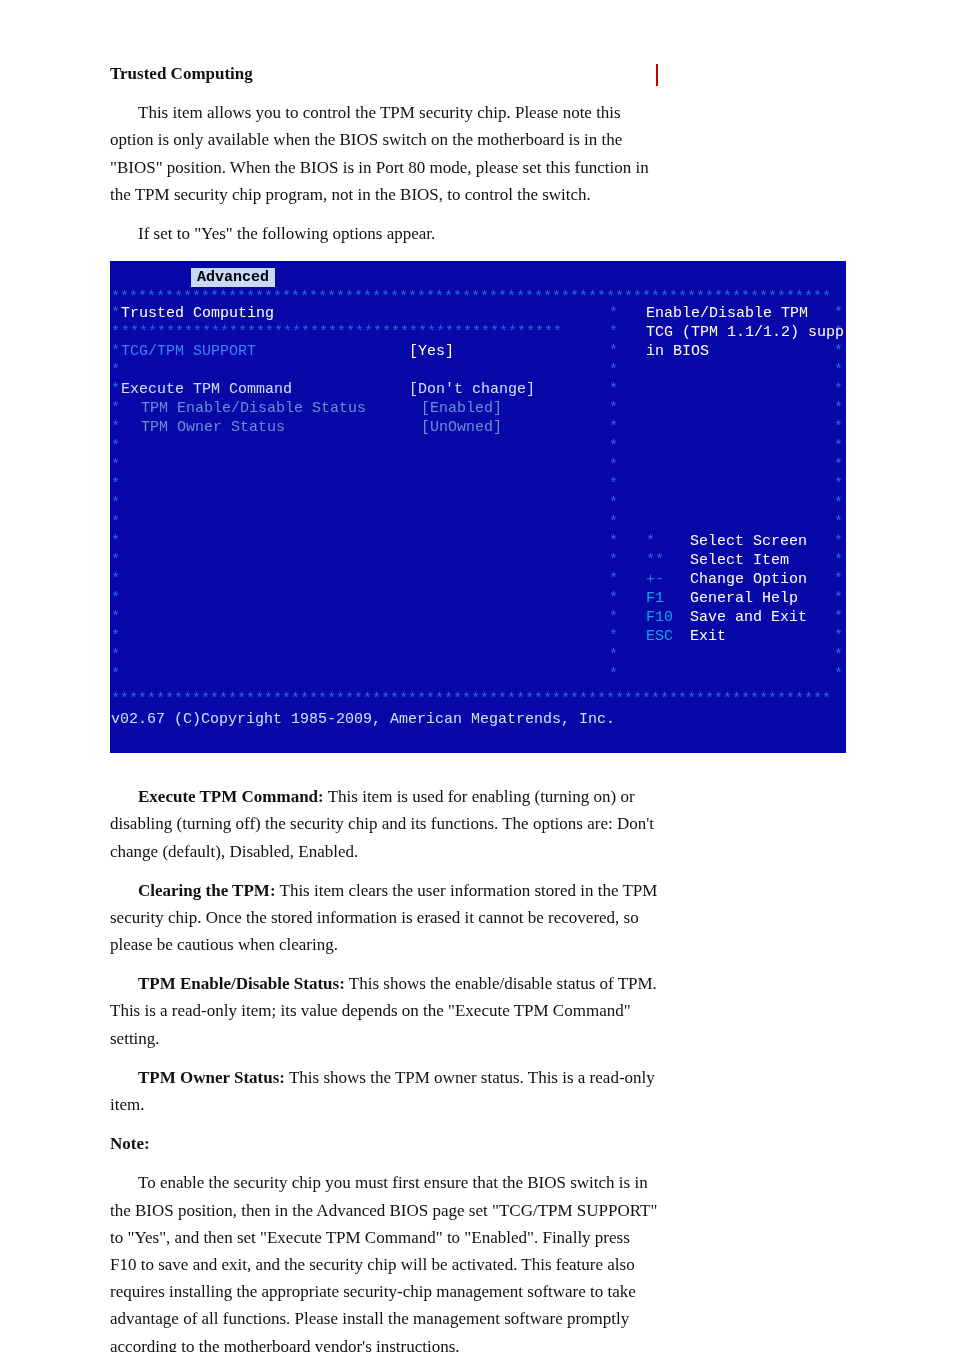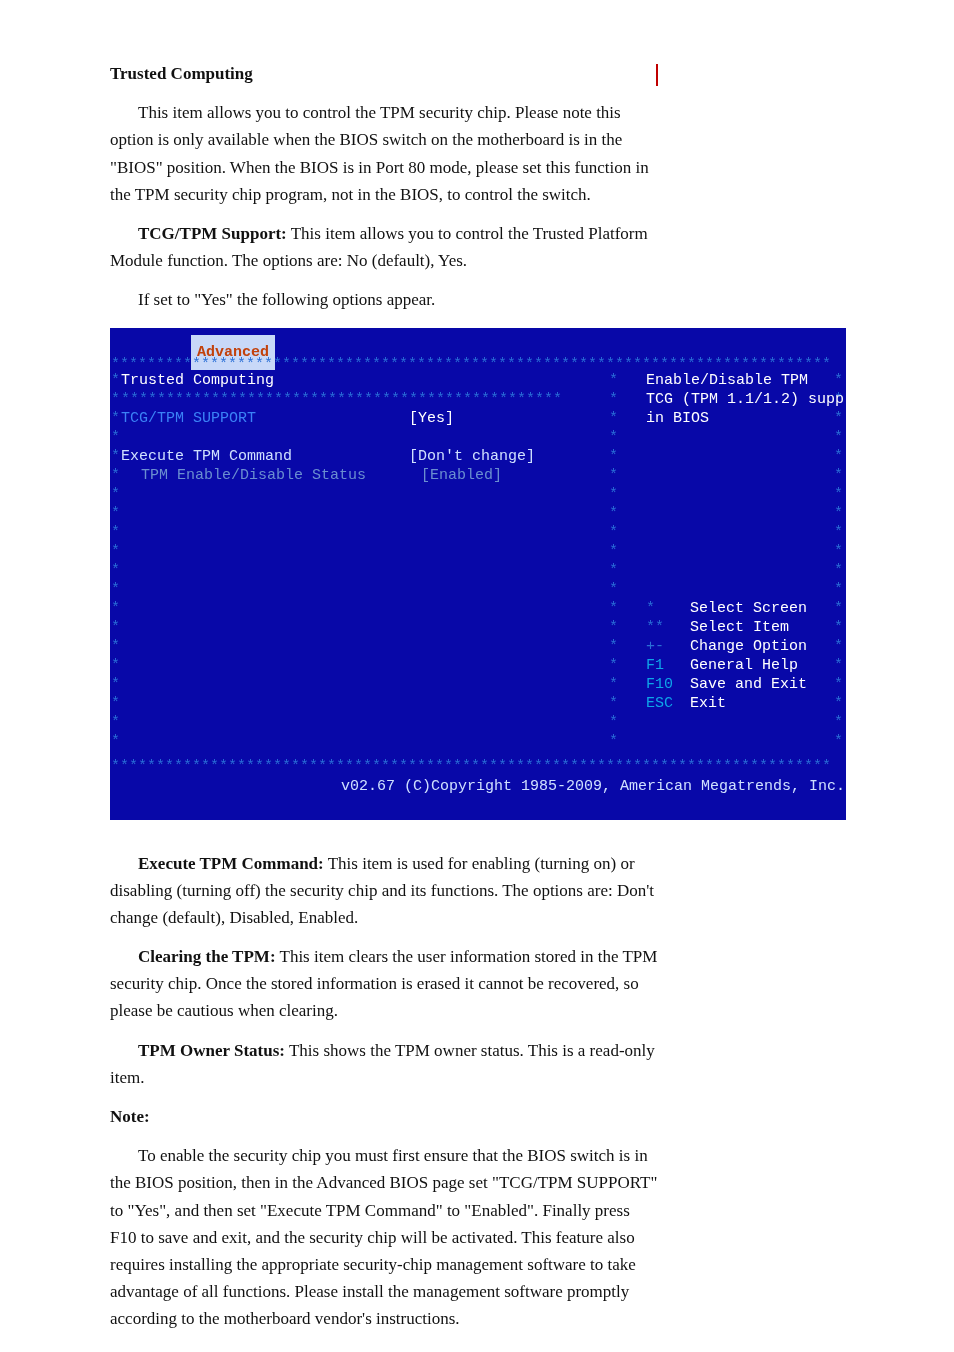--- a/index.html
+++ b/index.html
@@ -5,56 +5,55 @@
   html,body{margin:0;padding:0;background:#fff;font-family:Georgia,'Times New Roman',serif;color:#000;}
   .page{width:770px;height:1352px;position:relative;box-sizing:border-box;padding:60px 110px 40px 110px;}
   .caret{position:absolute;top:64px;right:112px;width:2px;height:22px;background:#c00000;}
   .body-text{font-size:17px;line-height:1.6;color:#111;}
   .body-text p{margin:0 0 12px 0;}
   .indent{text-indent:28px;}
   
   .bios{width:734px;height:490px;margin:14px auto 30px auto;background:#0808a8;position:relative;font-family:'Courier New',monospace;color:#cfe0ff;font-size:15px;line-height:19px;border:1px solid #0808a8;}
   .bios *{font-family:inherit;}
   .tab-row{position:absolute;top:6px;left:80px;}
-  .tab{display:inline-block;background:#c8d8f8;color:#c2410c;padding:8px 6px;font-weight:bold;}
+  .tab{display:inline-block;background:#c8d8f8;color:#000000;padding:0 6px;font-weight:bold;}
   .star-row{position:absolute;left:0;right:0;color:#2a6fd6;letter-spacing:0;white-space:pre;overflow:hidden;font-size:15px;}
   .star-top{top:26px;}
   .star-bottom{top:428px;}
   .main-pane{position:absolute;top:42px;left:10px;width:485px;height:380px;}
   .help-pane{position:absolute;top:42px;left:535px;width:215px;height:380px;}
   .row{white-space:pre;position:relative;height:19px;}
   .lbl{display:inline-block;width:280px;color:#cfe0ff;}
   .lbl-sub{display:inline-block;width:280px;color:#6a8ed0;padding-left:20px;}
   .val{display:inline-block;color:#cfe0ff;margin-left:8px;}
   .val-sub{display:inline-block;color:#6a8ed0;}
   .sec-title{color:#fff;}
   .inner-sep{color:#2a6fd6;white-space:pre;overflow:hidden;}
   .left-stars{position:absolute;top:42px;left:0;color:#2a6fd6;white-space:pre;font-size:15px;line-height:19px;}
   .mid-stars{position:absolute;top:42px;left:498px;color:#2a6fd6;white-space:pre;font-size:15px;line-height:19px;}
   .right-stars{position:absolute;top:42px;right:2px;color:#2a6fd6;white-space:pre;font-size:15px;line-height:19px;}
   .help-text{color:#fff;}
   .help-key{display:inline-block;width:44px;color:#0ea5e9;}
   .help-desc{display:inline-block;color:#fff;}
   .help-key-c{color:#2a6fd6;}
-  .footer{position:absolute;top:448px;left:0;right:0;text-align:right;color:#cfe0ff;}
+  .footer{position:absolute;top:448px;left:0;right:0;text-align:left;color:#cfe0ff;}
   .note-head{font-weight:bold;margin-top:24px;margin-bottom:6px;}
   hr.red{border:none;border-top:2px solid #c00000;margin:60px 0 8px 0;}
   .pagefoot{font-size:11px;color:#111;margin-left:40px;}
   .pagefoot .pn{float:right;}
 </style>
 </head>
 <body>
 
 <div class="page">
   <div class="caret"></div>
 
   <div class="body-text">
     <p><b>Trusted Computing</b></p>
     <p class="indent">This item allows you to control the TPM security chip. Please note this option is only available when the BIOS switch on the motherboard is in the "BIOS" position. When the BIOS is in Port 80 mode, please set this function in the TPM security chip program, not in the BIOS, to control the switch.</p>
-    <p class="indent"><b>TCG/TPM Support:</b> <span>This item allows you to control the Trusted Platform Module function. The options are: No (default), Yes.</span></p>
     <p class="indent">If set to "Yes" the following options appear.</p>
   </div>
 
   <div class="bios">
     <div class="tab-row"><span class="tab">Advanced</span></div>
     <div class="star-row star-top">********************************************************************************</div>
 
     <div class="left-stars">*
 *
 *
@@ -116,20 +115,21 @@
 *
 *</div>
 
     <div class="main-pane">
       <div class="row"><span class="sec-title">Trusted Computing</span></div>
       <div class="row inner-sep">*************************************************</div>
       <div class="row"><span class="lbl" style="color:#3b82f6">TCG/TPM SUPPORT</span><span class="val" style="color:#fff">[Yes]</span></div>
       <div class="row"></div>
       <div class="row"><span class="lbl">Execute TPM Command</span><span class="val">[Don't change]</span></div>
       <div class="row"><span class="lbl-sub">TPM Enable/Disable Status</span><span class="val-sub">[Enabled]</span></div>
+      <div class="row"><span class="lbl-sub">TPM Owner Status</span><span class="val-sub">[UnOwned]</span></div>
     </div>
 
     <div class="help-pane">
       <div class="row help-text">Enable/Disable TPM</div>
       <div class="row help-text">TCG (TPM 1.1/1.2) supp</div>
       <div class="row help-text">in BIOS</div>
       <div class="row"></div>
         <div class="row"></div>
         <div class="row"></div>
         <div class="row"></div>
@@ -146,20 +146,21 @@
       <div class="row"><span class="help-key">ESC</span><span class="help-desc">Exit</span></div>
     </div>
 
     <div class="star-row star-bottom">********************************************************************************</div>
     <div class="footer">v02.67 (C)Copyright 1985-2009, American Megatrends, Inc.</div>
   </div>
 
   <div class="body-text">
     <p class="indent"><b>Execute TPM Command:</b> <span>This item is used for enabling (turning on) or disabling (turning off) the security chip and its functions. The options are: Don't change (default), Disabled, Enabled.</span></p>
     <p class="indent"><b>Clearing the TPM:</b> <span>This item clears the user information stored in the TPM security chip. Once the stored information is erased it cannot be recovered, so please be cautious when clearing.</span></p>
+    <p class="indent"><b>TPM Enable/Disable Status:</b> <span>This shows the enable/disable status of TPM. This is a read-only item; its value depends on the "Execute TPM Command" setting.</span></p>
     <p class="indent"><b>TPM Owner Status:</b> <span>This shows the TPM owner status. This is a read-only item.</span></p>
     <p class="note-head">Note:</p>
     <p class="indent">To enable the security chip you must first ensure that the BIOS switch is in the BIOS position, then in the Advanced BIOS page set "TCG/TPM SUPPORT" to "Yes", and then set "Execute TPM Command" to "Enabled". Finally press F10 to save and exit, and the security chip will be activated. This feature also requires installing the appropriate security-chip management software to take advantage of all functions. Please install the management software promptly according to the motherboard vendor's instructions.</p>
   </div>
 
   <hr class="red">
   <div class="pagefoot">
     <span>PCM-9562 User Manual</span>
     <span class="pn">59</span>
   </div>

